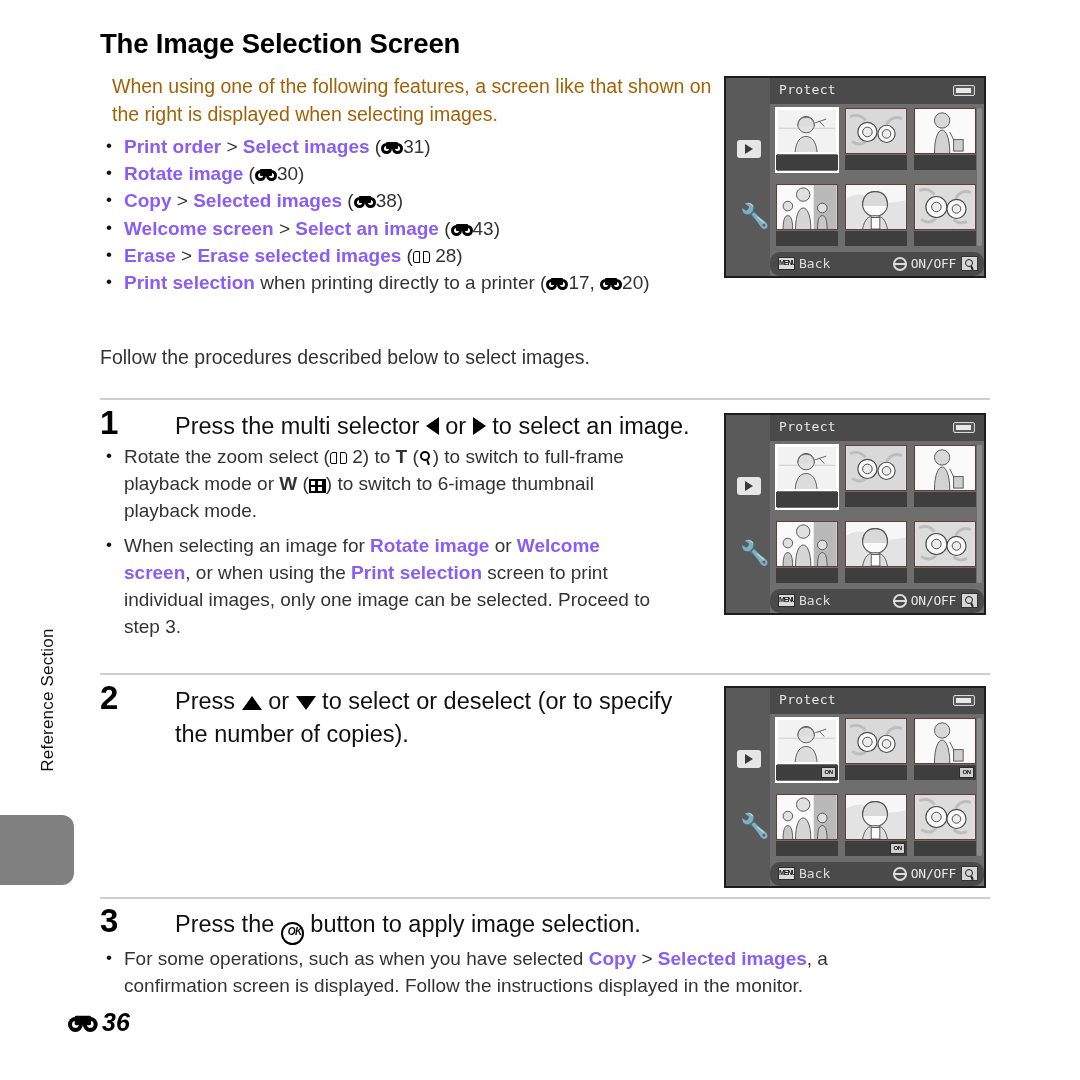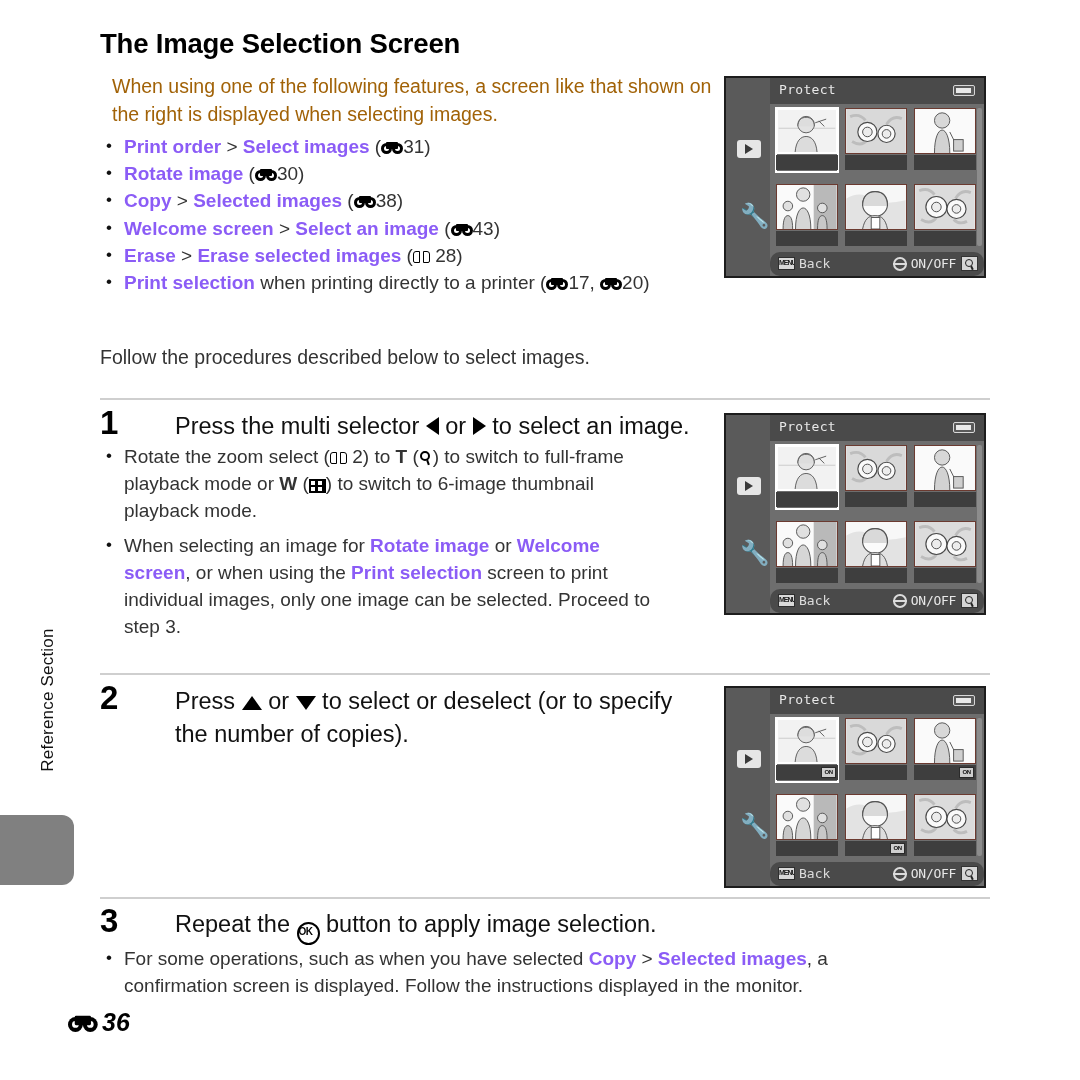--- a/index.html
+++ b/index.html
@@ -95,22 +95,22 @@
     border:2px solid #000;border-radius:50%;box-sizing:border-box;}
   .magn::after{content:"";position:absolute;left:8px;top:9px;width:2px;height:5px;
     background:#000;transform:rotate(-20deg);}
 
   .grid-ic{display:inline-block;vertical-align:-3px;width:17px;height:14px;background:#000;
     position:relative;}
   .grid-ic::before{content:"";position:absolute;left:2px;top:2px;width:4px;height:4px;background:#fff;
     box-shadow:7px 0 0 #fff, 0 6px 0 #fff, 7px 6px 0 #fff;}
 
   .okbtn{display:inline-block;vertical-align:-3px;width:19px;height:19px;border:2.2px solid #000;
-    border-radius:50%;font-size:10px;font-weight:bold;line-height:15px;text-align:left;
-    color:#000;letter-spacing:-.5px;font-family:"Liberation Sans",sans-serif;}
+    border-radius:50%;font-size:10px;font-weight:bold;line-height:15px;text-align:right;
+    color:#000;letter-spacing:-.5px;font-family:"Liberation Sans",sans-serif;font-style:italic;}
 
   
   .footer{position:absolute;left:68px;top:1008px;font-size:25px;font-style:italic;
     font-weight:bold;color:#000;}
   .footer .binoc{vertical-align:0px;transform:scale(1.35);transform-origin:left center;
     margin-right:12px;}
 
   
   .lcd{position:absolute;width:262px;height:202px;background:#6e6e6e;
        border:2px solid #1d1d1d;box-sizing:border-box;}
@@ -215,21 +215,21 @@
   <div class="step" style="left:100px;top:685px;width:600px;">
     <div class="step-num">2</div>
     <div class="step-head">
       <span>Press </span><span class="tri-u"></span><span> or </span><span class="tri-d"></span><span> to select or deselect (or to specify the number of copies).</span>
     </div>
   </div>
 
   <div class="step" style="left:100px;top:908px;width:890px;">
     <div class="step-num">3</div>
     <div class="step-head">
-      <span>Repeat the </span><span class="okbtn">OK</span><span> button to apply image selection.</span>
+      <span>Press the </span><span class="okbtn">OK</span><span> button to apply image selection.</span>
     </div>
     <ul class="blist step-body" style="width:830px;">
       <li>
         <span>For some operations, such as when you have selected </span><span class="b">Copy</span><span> &gt; </span><span class="b">Selected images</span><span>, a confirmation screen is displayed. Follow the instructions displayed in the monitor.</span>
       </li>
     </ul>
   </div>
 
   <div class="footer">
     <span class="binoc"><i class="lc"></i><i class="rc"></i><i class="bar"></i></span><span>36</span>

